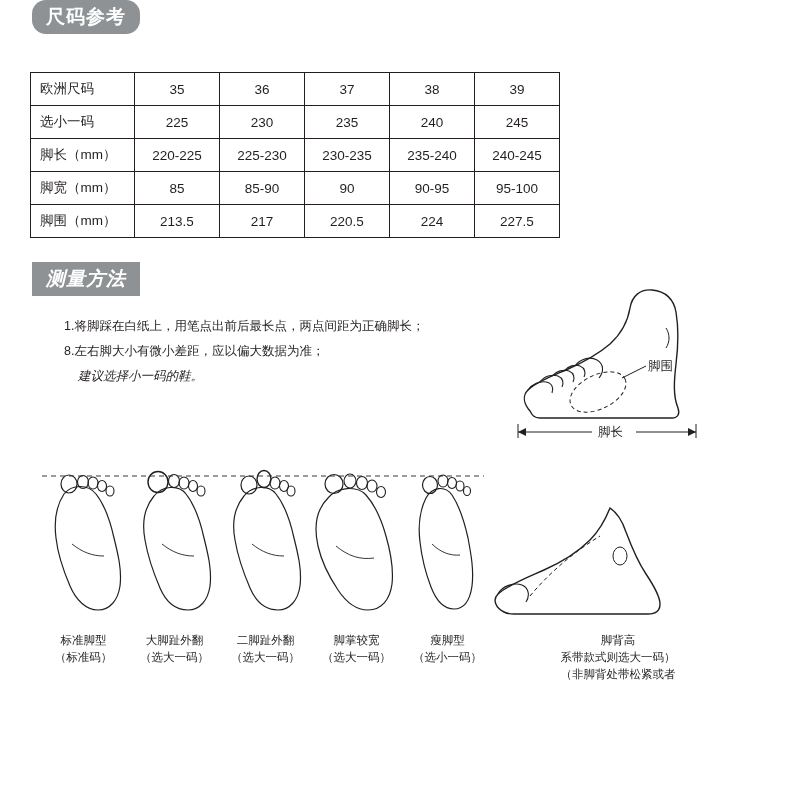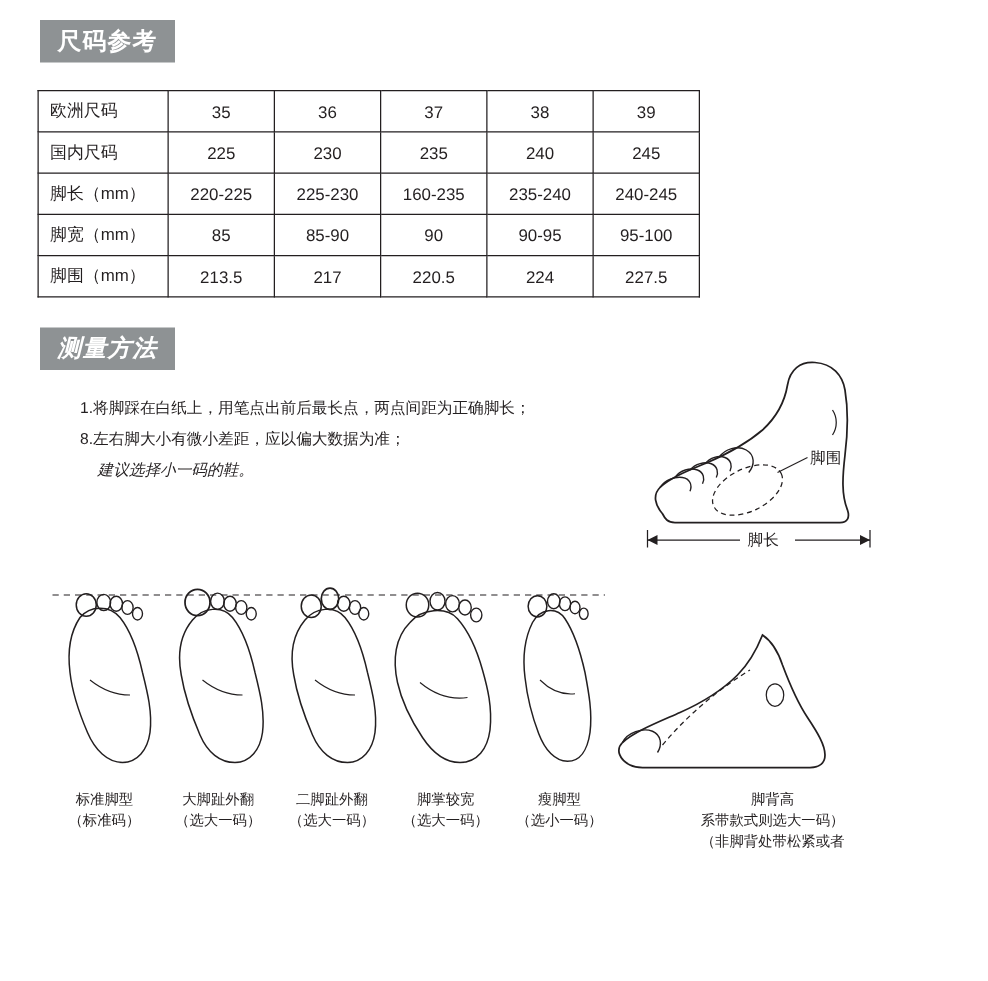--- a/index.html
+++ b/index.html
@@ -22,21 +22,21 @@
     color: #ffffff;
     font-size: 19px;
     font-weight: bold;
     letter-spacing: 1px;
     display: flex;
     align-items: center;
     justify-content: center;
     padding: 0 14px;
     height: 34px;
   }
-  #hdr-size { left: 32px; top: 16px; }
+  #hdr-size { left: 32px; top: 0; border-radius: 14px; }
   #hdr-method { left: 32px; top: 262px; font-style: italic; }
 
   
   #size-table {
     position: absolute;
     left: 30px; top: 72px;
     width: 530px;
     border-collapse: collapse;
     font-size: 13.5px;
   }
@@ -107,32 +107,32 @@
   <tbody>
     <tr>
       <td class="rowhead">欧洲尺码</td>
       <td>35</td>
       <td>36</td>
       <td>37</td>
       <td>38</td>
       <td>39</td>
     </tr>
     <tr>
-      <td class="rowhead">国内尺码</td>
+      <td class="rowhead">选小一码</td>
       <td>225</td>
       <td>230</td>
       <td>235</td>
       <td>240</td>
       <td>245</td>
     </tr>
     <tr>
       <td class="rowhead">脚长（mm）</td>
       <td>220-225</td>
       <td>225-230</td>
-      <td>160-235</td>
+      <td>230-235</td>
       <td>235-240</td>
       <td>240-245</td>
     </tr>
     <tr>
       <td class="rowhead">脚宽（mm）</td>
       <td>85</td>
       <td>85-90</td>
       <td>90</td>
       <td>90-95</td>
       <td>95-100</td>

